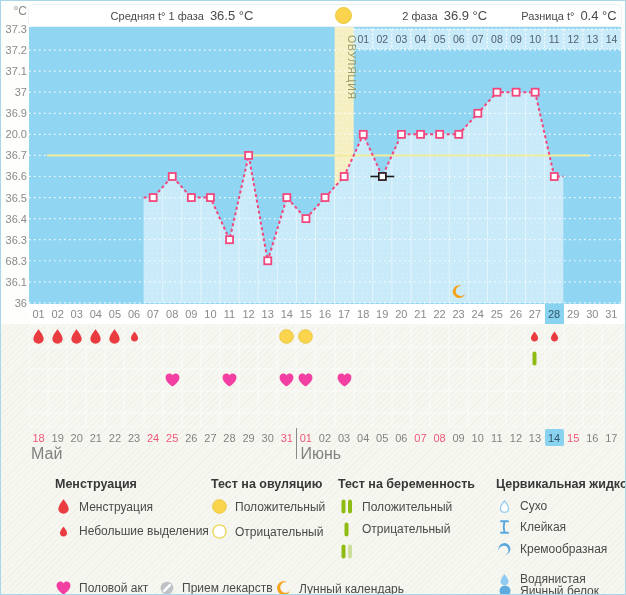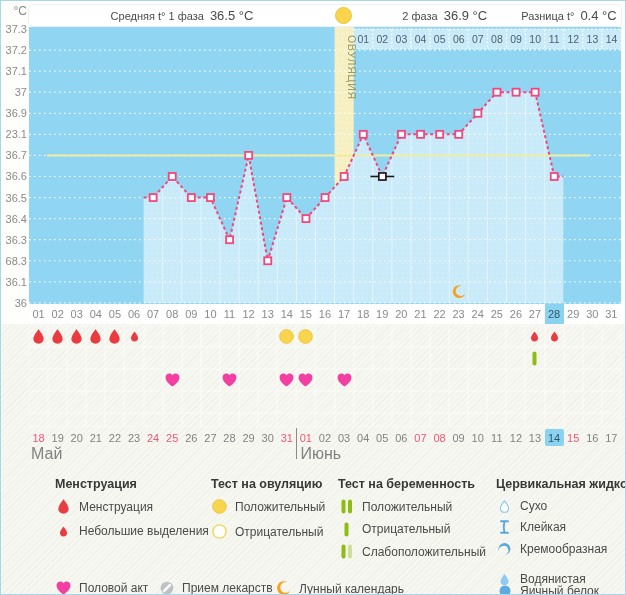--- a/index.html
+++ b/index.html
@@ -70,21 +70,21 @@
       <span class="hv">0.4 °C</span>
     </div>
   </div>
 
   <div id="yaxis">
       <div class="ytick" style="top: 22px;">37.3</div>
       <div class="ytick" style="top: 43.07px;">37.2</div>
       <div class="ytick" style="top: 64.14px;">37.1</div>
       <div class="ytick" style="top: 85.21px;">37</div>
       <div class="ytick" style="top: 106.28px;">36.9</div>
-      <div class="ytick" style="top: 127.35px;">23.1</div>
+      <div class="ytick" style="top: 127.35px;">20.0</div>
       <div class="ytick" style="top: 148.42px;">36.7</div>
       <div class="ytick" style="top: 169.49px;">36.6</div>
       <div class="ytick" style="top: 190.56px;">36.5</div>
       <div class="ytick" style="top: 211.63px; text-align: right;">36.4</div>
       <div class="ytick" style="top: 232.7px;">36.3</div>
       <div class="ytick" style="top: 253.77px;">68.3</div>
       <div class="ytick" style="top: 274.84px;">36.1</div>
       <div class="ytick" style="top: 295.91px;">36</div>
     </div>
   <svg id="plot" width="626" height="277">
@@ -586,21 +586,20 @@
           </span>
           <span class="txt">Отрицательный</span>
         </div>
         <div class="lg-item" style="top: 73px;">
           <span class="lg-ico">
             <svg width="12" height="15" viewBox="0 0 12 15">
               <rect x="0.5" y="0.5" width="4" height="14" rx="2" fill="#8FBC13"></rect>
               <rect x="7" y="0.5" width="4" height="14" rx="2" fill="#CDDF9A"></rect>
             </svg>
           </span>
-          <span class="txt">Слабоположительный</span>
         </div>
       </div>
       <div class="lg-group" style="left: 471px; top: 0px;">
         <div class="lg-title">Цервикальная жидкость</div>
         <div class="lg-item" style="top: 28px;">
           <span class="lg-ico">
             <svg width="11" height="13" viewBox="0 0 12 14">
               <path d="M6 0.9C6 0.9 10.4 6.4 10.4 9.1C10.4 11.5 8.5 13.3 6 13.3C3.5 13.3 1.6 11.5 1.6 9.1C1.6 6.4 6 0.9 6 0.9Z" fill="#FFFFFF" stroke="#8EC8F0" stroke-width="1.3"></path>
             </svg>
           </span>

